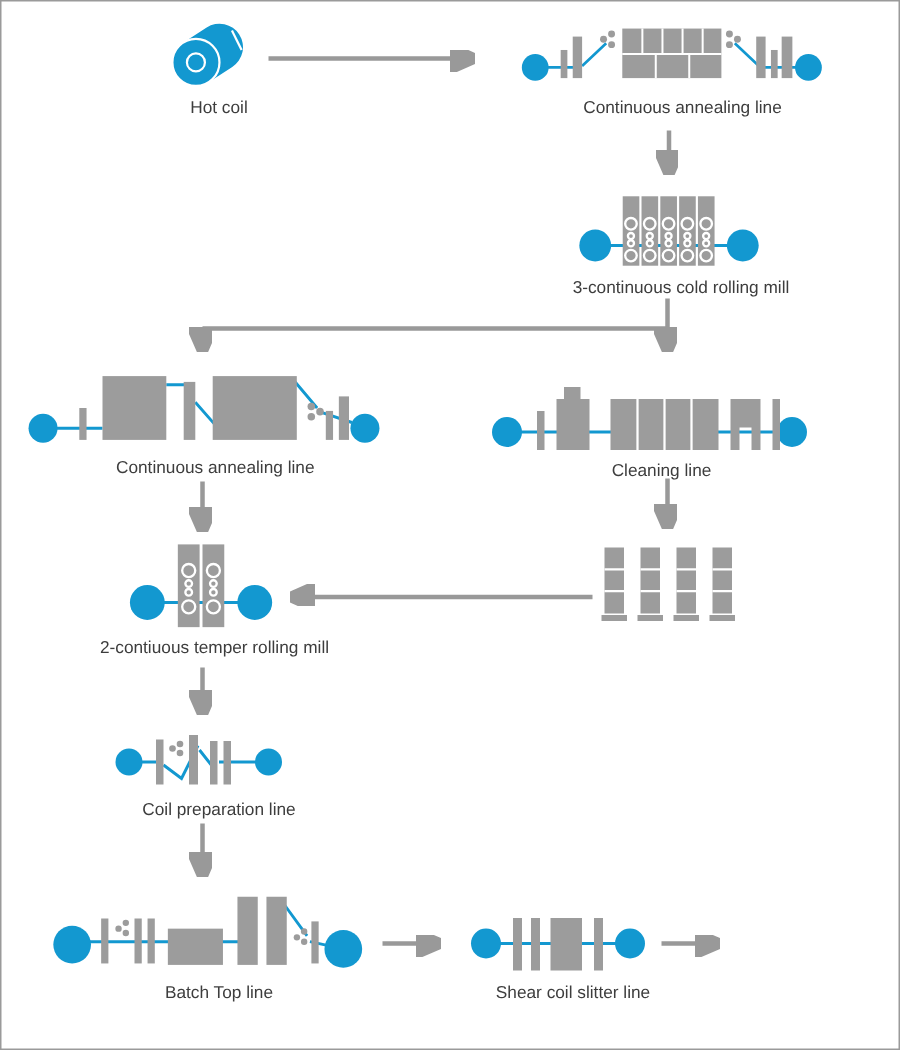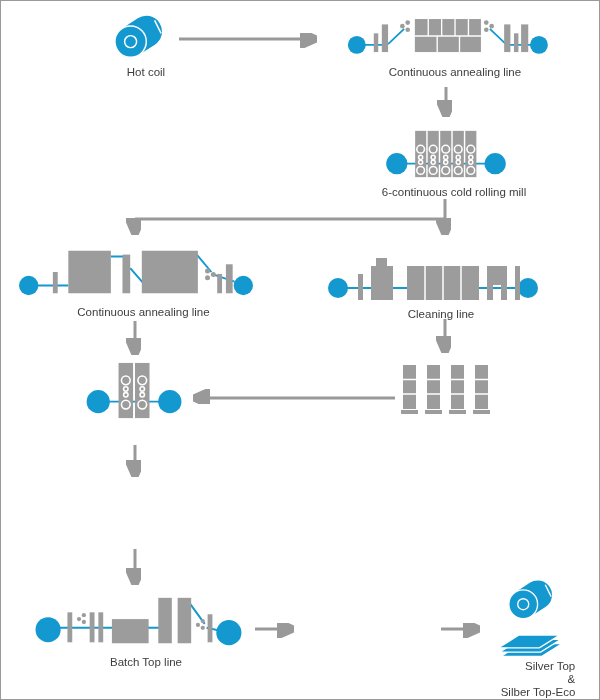--- a/index.html
+++ b/index.html
@@ -3,21 +3,21 @@
 <meta charset="utf-8">
 <style>
   html,body { margin:0; padding:0; background:#fff; }
   .canvas {
     position:relative; width:600px; height:700px; box-sizing:border-box;
     background:var(--bg,#fff); border:1px solid var(--border,#9a9a9a);
     font-family:"Liberation Sans", sans-serif; overflow:hidden;
   }
   .node { position:absolute; display:flex; flex-direction:column; align-items:center; }
   .node .label {
-    font-size:11.5px; color:var(--text,#3d3d3d); text-align:right;
+    font-size:11.5px; color:var(--text,#3d3d3d); text-align:left;
     line-height:1.25; margin-top:4px; white-space:nowrap;margin-left:16px;
   }
   #wires { position:absolute; left:0; top:0; pointer-events:none; }
   #wires path { stroke:var(--arrow,#999); stroke-width:3; fill:none; }
   #wires .ahead { fill:var(--arrow,#999); }
   svg .eq   { fill:var(--equip,#9c9c9c); }
   svg .acc  { fill:var(--accent,#1398d0); }
   svg .strip{ stroke:var(--accent,#1398d0); stroke-width:2; fill:none; }
   svg .coilbody { stroke:var(--accent,#1398d0); }
   svg .ring { fill:none; stroke:#fff; stroke-width:1.6; }
@@ -125,21 +125,21 @@
             <circle cx="75.7" cy="31.5" r="2.1"></circle>
             <circle cx="75.7" cy="36.5" r="2.1"></circle>
             <circle cx="75.7" cy="45" r="4"></circle>
           <circle cx="88.7" cy="23" r="4"></circle>
             <circle cx="88.7" cy="31.5" r="2.1"></circle>
             <circle cx="88.7" cy="36.5" r="2.1"></circle>
             <circle cx="88.7" cy="45" r="4"></circle>
         </g>
       </g>
     </svg>
-    <div class="label">6-continuous cold rolling mill</div>
+    <div class="label">3-continuous cold rolling mill</div>
   </div>
 
   <div class="node" style="left:12px; top:242px; width:245px;">
     <svg width="244" height="58" viewBox="0 0 244 60">
       <path class="strip" d="M11,44 H52 M96,14 H110 M116,26 L130,42 M184,11 L200,30 M203,33 L224,40"></path>
       <circle class="acc" cx="11" cy="44" r="10"></circle>
       <rect class="eq" x="36" y="30" width="5" height="22"></rect>
       <rect class="eq" x="52" y="8" width="44" height="44"></rect>
       <rect class="eq" x="108" y="12" width="8" height="40"></rect>
       <rect class="eq" x="128" y="8" width="58" height="44"></rect>
@@ -186,20 +186,21 @@
         <circle cx="42.5" cy="20" r="4.5"></circle>
           <circle cx="42.5" cy="29" r="2.3"></circle>
           <circle cx="42.5" cy="35" r="2.3"></circle>
           <circle cx="42.5" cy="45" r="4.5"></circle>
         <circle cx="59.5" cy="20" r="4.5"></circle>
           <circle cx="59.5" cy="29" r="2.3"></circle>
           <circle cx="59.5" cy="35" r="2.3"></circle>
           <circle cx="59.5" cy="45" r="4.5"></circle>
       </g>
     </svg>
+    <div class="label">2-contiuous temper rolling mill</div>
   </div>
 
   <div class="node" style="left:352px; top:360px; width:188px;">
     <svg width="96" height="56" viewBox="0 0 96 56">
       <g>
         <rect class="eq" x="4" y="4" width="13" height="44"></rect>
         <rect class="eq" x="28" y="4" width="13" height="44"></rect>
         <rect class="eq" x="52" y="4" width="13" height="44"></rect>
         <rect class="eq" x="76" y="4" width="13" height="44"></rect>
       </g>
@@ -215,20 +216,37 @@
       </g>
       <g>
         <rect class="eq" x="2" y="49" width="17" height="4"></rect>
         <rect class="eq" x="26" y="49" width="17" height="4"></rect>
         <rect class="eq" x="50" y="49" width="17" height="4"></rect>
         <rect class="eq" x="74" y="49" width="17" height="4"></rect>
       </g>
     </svg>
   </div>
 
+  <div class="node" style="left:52px; top:486px; width:170px;">
+    <svg width="124" height="42" viewBox="0 0 124 42">
+      <path class="strip" d="M10,21 H30 M33,23 L45,32 L56,10 M57,13 L68,27 M70,21 H103"></path>
+      <circle class="acc" cx="10" cy="21" r="9"></circle>
+      <circle class="acc" cx="103" cy="21" r="9"></circle>
+      <rect class="eq" x="28" y="6" width="5" height="30"></rect>
+      <g class="dots">
+        <circle cx="39" cy="12" r="2.2"></circle>
+          <circle cx="44" cy="9" r="2.2"></circle>
+          <circle cx="44" cy="15" r="2.2"></circle>
+      </g>
+      <rect class="eq" x="50" y="3" width="6" height="33"></rect>
+      <rect class="eq" x="64" y="7" width="5" height="29"></rect>
+      <rect class="eq" x="73" y="7" width="5" height="29"></rect>
+    </svg>
+    <div class="label">Coil preparation line</div>
+  </div>
 
   <div class="node" style="left:28px; top:592px; width:218px;">
     <svg width="218" height="58" viewBox="0 0 218 60">
       <path class="strip" d="M16,36 H86 M118,36 H132 M162,10 L178,32 M180,36 L203,41"></path>
       <circle class="acc" cx="16" cy="38" r="13"></circle>
       <rect class="eq" x="36" y="20" width="5" height="31"></rect>
       <g class="dots">
         <circle cx="48" cy="27" r="2.2"></circle>
           <circle cx="53" cy="23" r="2.2"></circle>
           <circle cx="53" cy="30" r="2.2"></circle>
@@ -242,35 +260,27 @@
         <circle cx="171" cy="33" r="2.2"></circle>
           <circle cx="176" cy="29" r="2.2"></circle>
           <circle cx="176" cy="36" r="2.2"></circle>
       </g>
       <rect class="eq" x="181" y="22" width="5" height="29"></rect>
       <circle class="acc" cx="203" cy="41" r="13"></circle>
     </svg>
     <div class="label">Batch Top line</div>
   </div>
 
-
-  <div class="node" style="left:468px; top:577px; width:122px;">
-    <div class="stack">
-      <svg width="58" height="44" viewBox="0 0 64 52">
-        <line class="coilbody" x1="24" y1="31" x2="41" y2="20" stroke-width="34" stroke-linecap="round"></line>
-        <path d="M50,8 L57,22" stroke="#fff" stroke-width="1.6" fill="none"></path>
-        <circle class="acc" cx="24" cy="31" r="17" stroke="#fff" stroke-width="1.6"></circle>
-        <circle class="ring" cx="24" cy="31" r="6.5" stroke-width="3"></circle>
-      </svg>
-      <svg width="76" height="34" viewBox="0 0 78 40">
-        <path class="acc sheet" d="M2,28 L26,13 L74,13 L50,28 Z" transform="translate(3,10)"></path>
-        <path class="acc sheet" d="M2,28 L26,13 L74,13 L50,28 Z" transform="translate(1.5,5)"></path>
-        <path class="acc sheet" d="M2,28 L26,13 L74,13 L50,28 Z"></path>
-      </svg>
-    </div>
-    <div class="label" style="margin-top:2px; line-height:1.15;">
-      <div>Silver Top</div>
-      <div>&amp;</div>
-      <div>Silber Top-Eco</div>
-    </div>
-  </div>
+  <div class="node" style="left:304px; top:602px; width:138px;">
+    <svg width="124" height="48" viewBox="0 0 124 48">
+      <path class="strip" d="M12,26 H108"></path>
+      <circle class="acc" cx="12" cy="26" r="10"></circle>
+      <circle class="acc" cx="108" cy="26" r="10"></circle>
+      <rect class="eq" x="30" y="9" width="6" height="35"></rect>
+      <rect class="eq" x="42" y="9" width="6" height="35"></rect>
+      <rect class="eq" x="55" y="9" width="21" height="35"></rect>
+      <rect class="eq" x="84" y="9" width="6" height="35"></rect>
+    </svg>
+    <div class="label">Shear coil slitter line</div>
+  </div>
+
 
 </div>
 
 </body></html>

